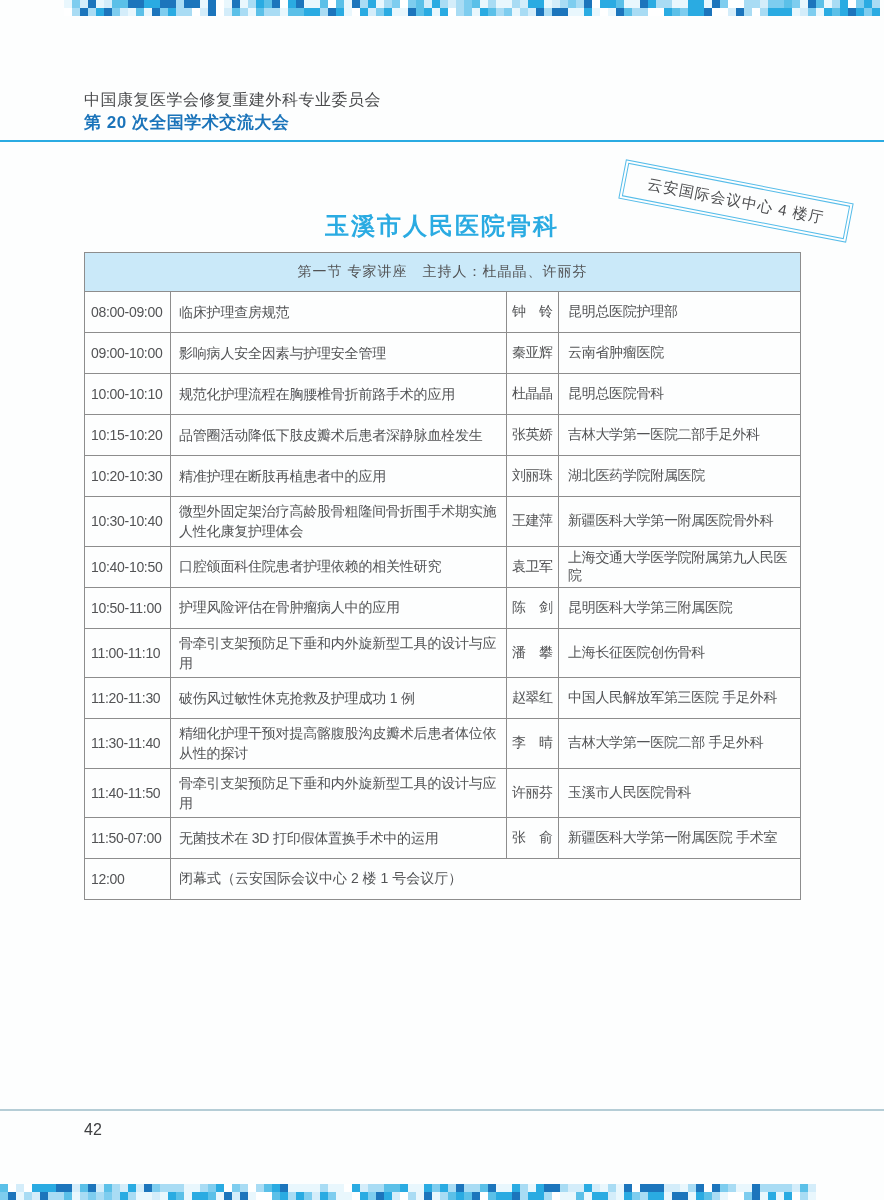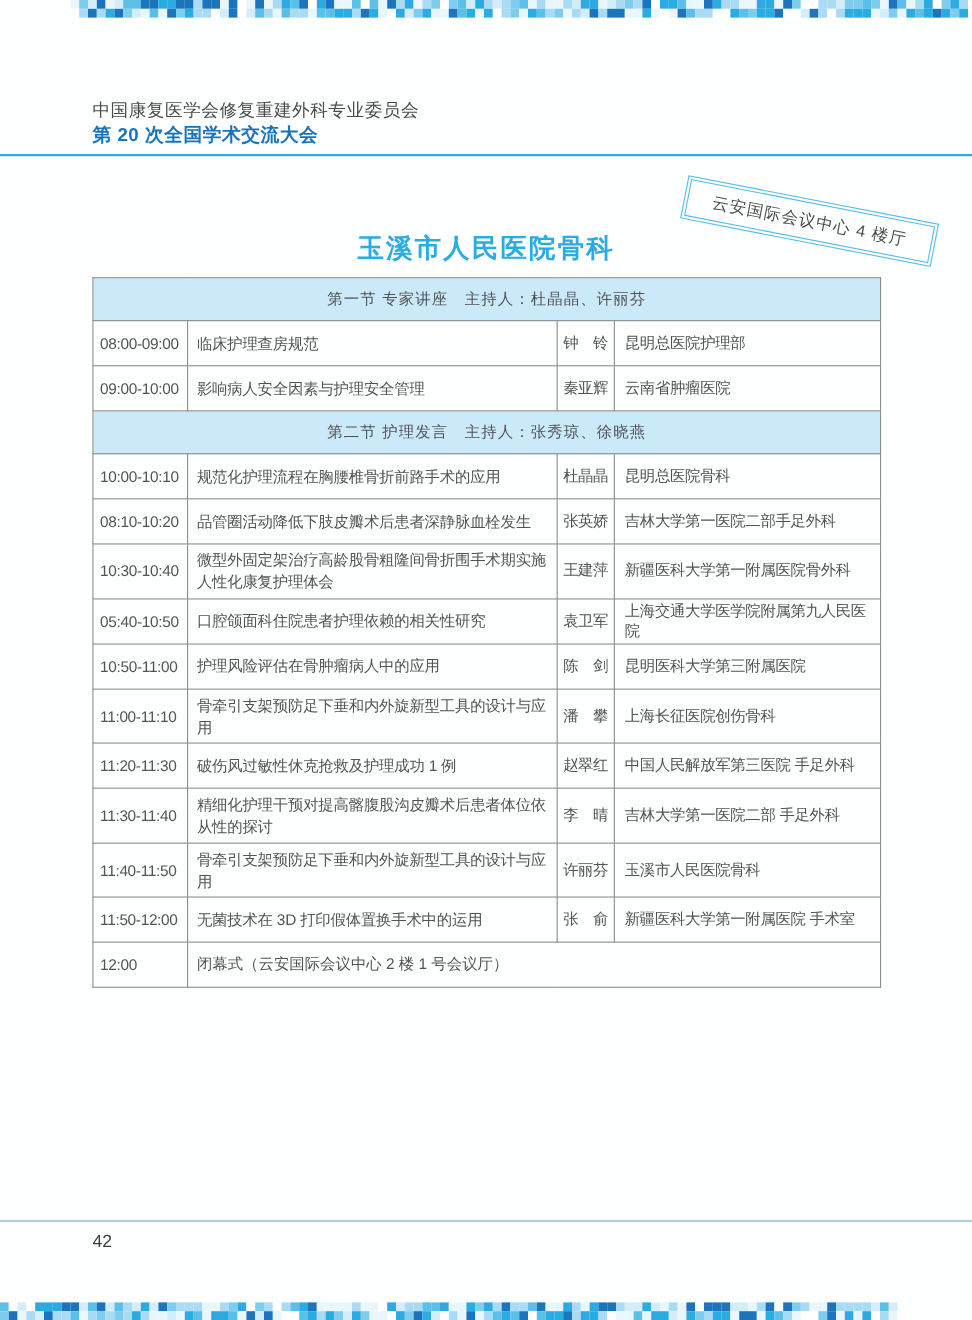--- a/index.html
+++ b/index.html
@@ -318,42 +318,45 @@
         <td class="speaker-cell">钟　铃</td>
         <td class="affil-cell">昆明总医院护理部</td>
       </tr>
       <tr>
         <td class="time-cell">09:00-10:00</td>
         <td class="topic-cell">影响病人安全因素与护理安全管理</td>
         <td class="speaker-cell">秦亚辉</td>
         <td class="affil-cell">云南省肿瘤医院</td>
       </tr>
       <tr>
-        <td class="section-cell" colspan="4">第二节 护理发言　主持人：张秀琼、徐晓燕</td>
-      </tr>
-      <tr>
         <td class="time-cell">10:00-10:10</td>
         <td class="topic-cell">规范化护理流程在胸腰椎骨折前路手术的应用</td>
         <td class="speaker-cell">杜晶晶</td>
         <td class="affil-cell">昆明总医院骨科</td>
       </tr>
       <tr>
-        <td class="time-cell">08:10-10:20</td>
+        <td class="time-cell">10:15-10:20</td>
         <td class="topic-cell">品管圈活动降低下肢皮瓣术后患者深静脉血栓发生</td>
         <td class="speaker-cell">张英娇</td>
         <td class="affil-cell">吉林大学第一医院二部手足外科</td>
+      </tr>
+      <tr>
+        <td class="time-cell">10:20-10:30</td>
+        <td class="topic-cell">精准护理在断肢再植患者中的应用</td>
+        <td class="speaker-cell">刘丽珠</td>
+        <td class="affil-cell">湖北医药学院附属医院</td>
       </tr>
       <tr>
         <td class="time-cell">10:30-10:40</td>
         <td class="topic-cell">微型外固定架治疗高龄股骨粗隆间骨折围手术期实施人性化康复护理体会</td>
         <td class="speaker-cell">王建萍</td>
         <td class="affil-cell">新疆医科大学第一附属医院骨外科</td>
       </tr>
       <tr>
-        <td class="time-cell">05:40-10:50</td>
+        <td class="time-cell">10:40-10:50</td>
         <td class="topic-cell">口腔颌面科住院患者护理依赖的相关性研究</td>
         <td class="speaker-cell">袁卫军</td>
         <td class="affil-cell">上海交通大学医学院附属第九人民医院</td>
       </tr>
       <tr>
         <td class="time-cell">10:50-11:00</td>
         <td class="topic-cell">护理风险评估在骨肿瘤病人中的应用</td>
         <td class="speaker-cell">陈　剑</td>
         <td class="affil-cell">昆明医科大学第三附属医院</td>
       </tr>
@@ -375,21 +378,21 @@
         <td class="speaker-cell">李　晴</td>
         <td class="affil-cell">吉林大学第一医院二部 手足外科</td>
       </tr>
       <tr>
         <td class="time-cell">11:40-11:50</td>
         <td class="topic-cell">骨牵引支架预防足下垂和内外旋新型工具的设计与应用</td>
         <td class="speaker-cell">许丽芬</td>
         <td class="affil-cell">玉溪市人民医院骨科</td>
       </tr>
       <tr>
-        <td class="time-cell">11:50-12:00</td>
+        <td class="time-cell">11:50-07:00</td>
         <td class="topic-cell">无菌技术在 3D 打印假体置换手术中的运用</td>
         <td class="speaker-cell">张　俞</td>
         <td class="affil-cell">新疆医科大学第一附属医院 手术室</td>
       </tr>
       <tr>
         <td class="time-cell">12:00</td>
         <td class="closing-cell" colspan="3">闭幕式（云安国际会议中心 2 楼 1 号会议厅）</td>
       </tr>
     </tbody>
 </table>

